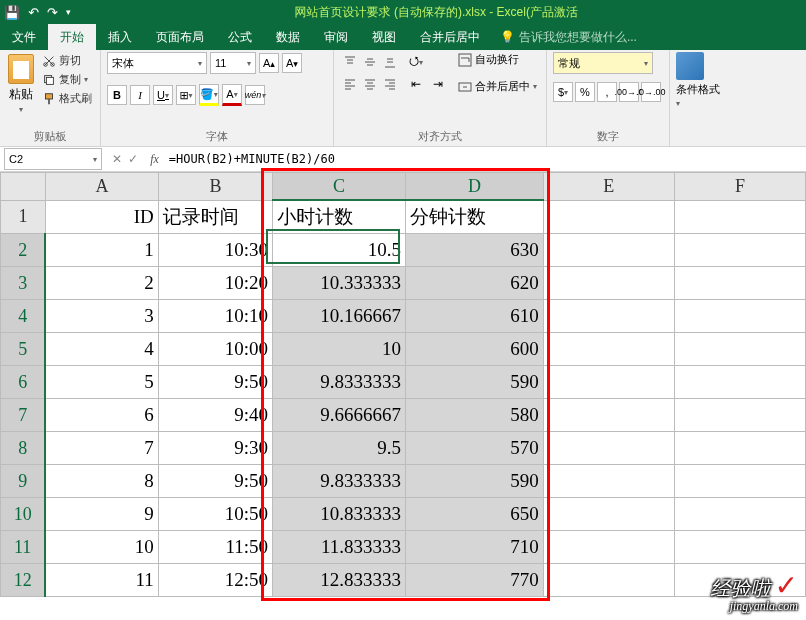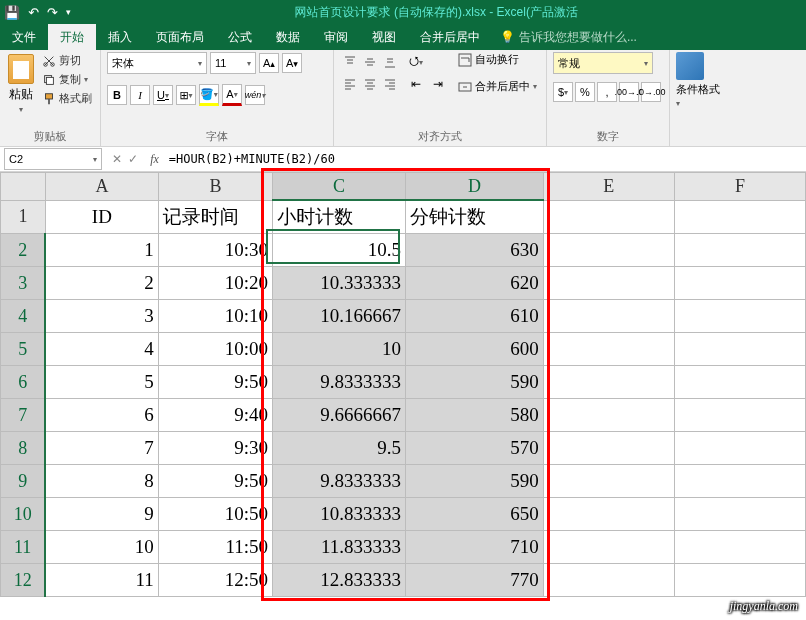--- a/index.html
+++ b/index.html
@@ -23,21 +23,21 @@
 .titlebar .qat {
   display: flex;
   gap: 8px;
   align-items: center;
 }
 .titlebar .qat span { color: #fff; font-size: 13px; }
 .titlebar .title {
   flex: 1;
   text-align: center;
   font-size: 12px;
-  color: #5eead4;
+  color: #bef264;
 }
 .menubar {
   background: #0c6b3d;
   height: 26px;
   display: flex;
   align-items: stretch;
 }
 .menubar .file {
   background: #0c6b3d;
   color: #fff;
@@ -268,21 +268,21 @@
   padding:1px 4px;
   height:30px;
   text-align:right;
   color:#000;
   white-space:nowrap;
 }
 .grid td.cell.header {
   text-align:left;
   font-size:19px;
 }
-.grid td.cell.left { text-align:center; }
+.grid td.cell.left { text-align:right; }
 .grid td.cell.sel { background:#d6d6d6; }
 .grid td.cell.active {
   background:#fff;
 }
 .active-outline {
   position:absolute;
   border:2px solid #217346;
   pointer-events:none;
 }
 .red-box {
@@ -625,14 +625,15 @@
           <td class="cell"></td>
           <td class="cell"></td>
         </tr>
       </tbody>
     </table>
   <div class="red-box" style="left:261px; top:-4px; width:283px; height:427px;"></div>
   <div class="active-outline" style="left:266px; top:57px; width:130px; height:31px;"></div>
 </div>
 
 <div class="watermark">
+  <div><span>经验啦</span><span class="check">✓</span></div>
   <div class="sub">jingyanla.com</div>
 </div>
 
 </body></html>

